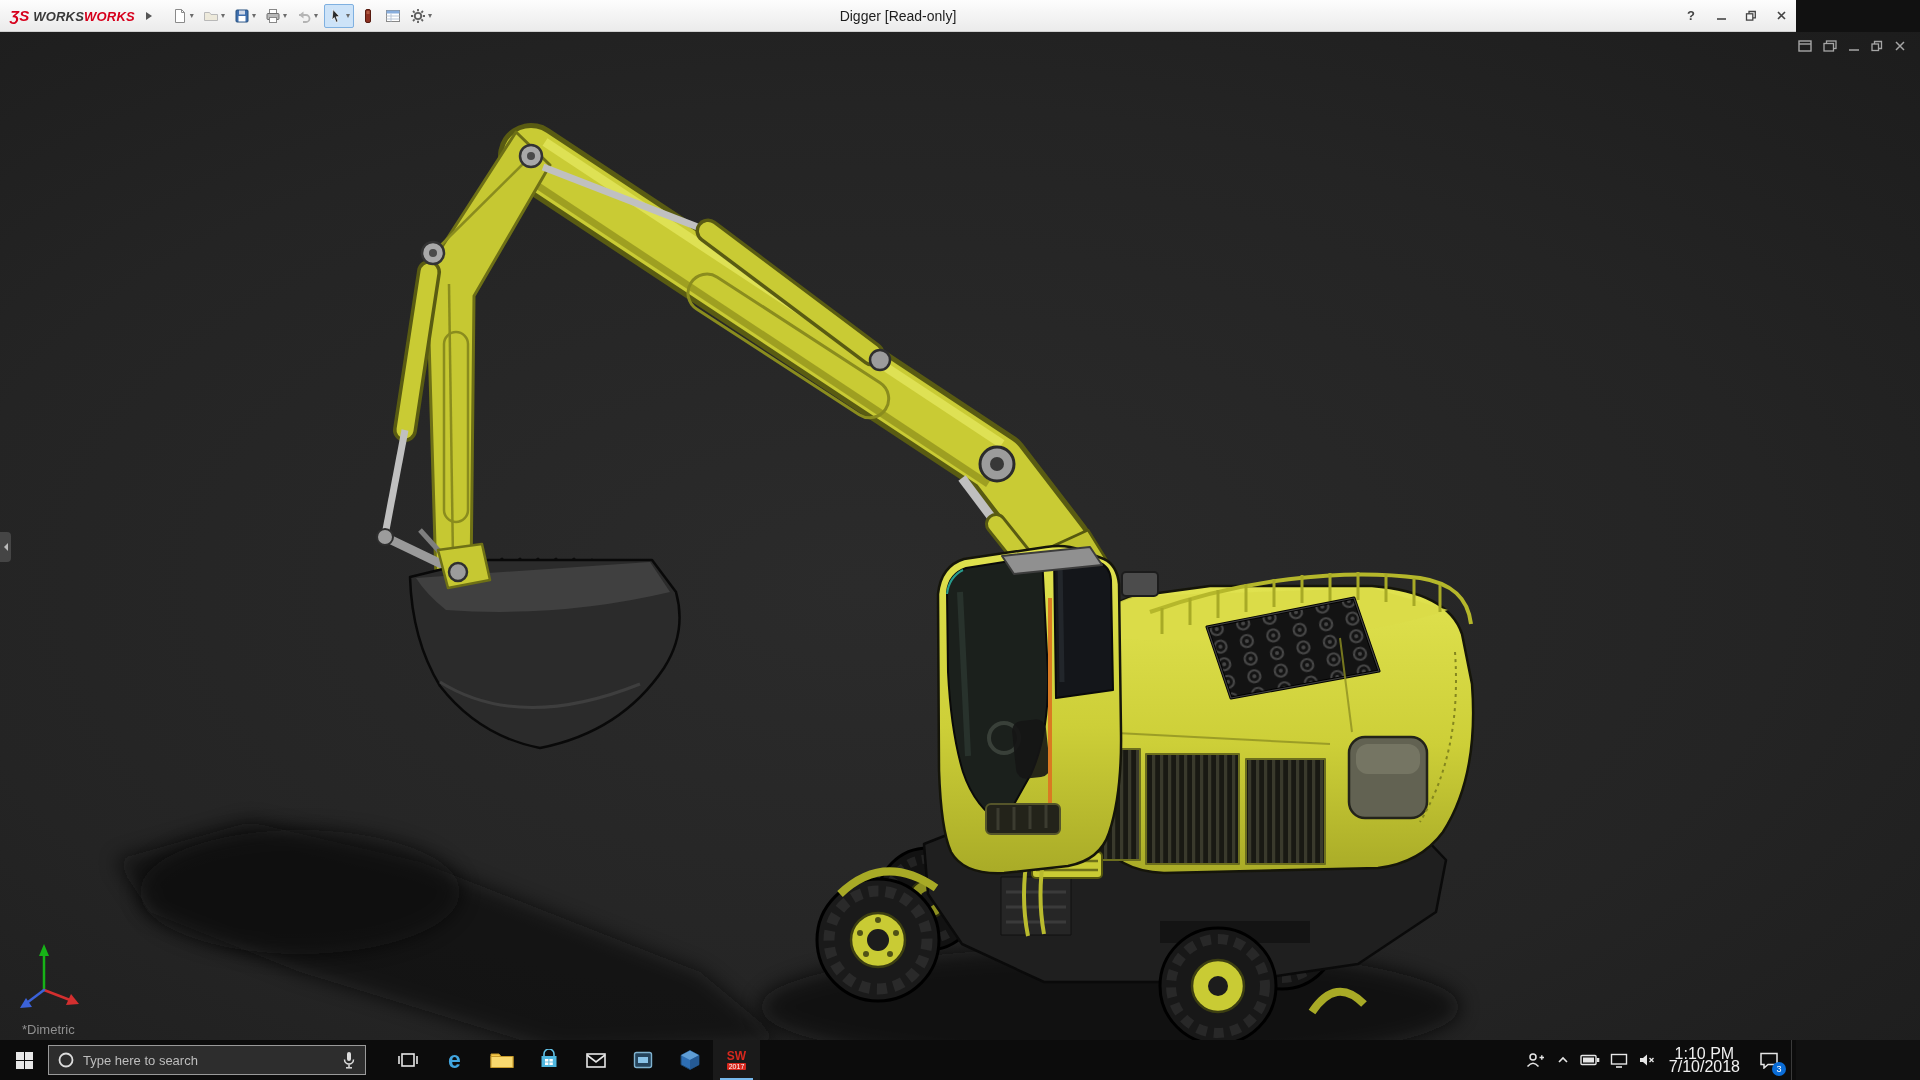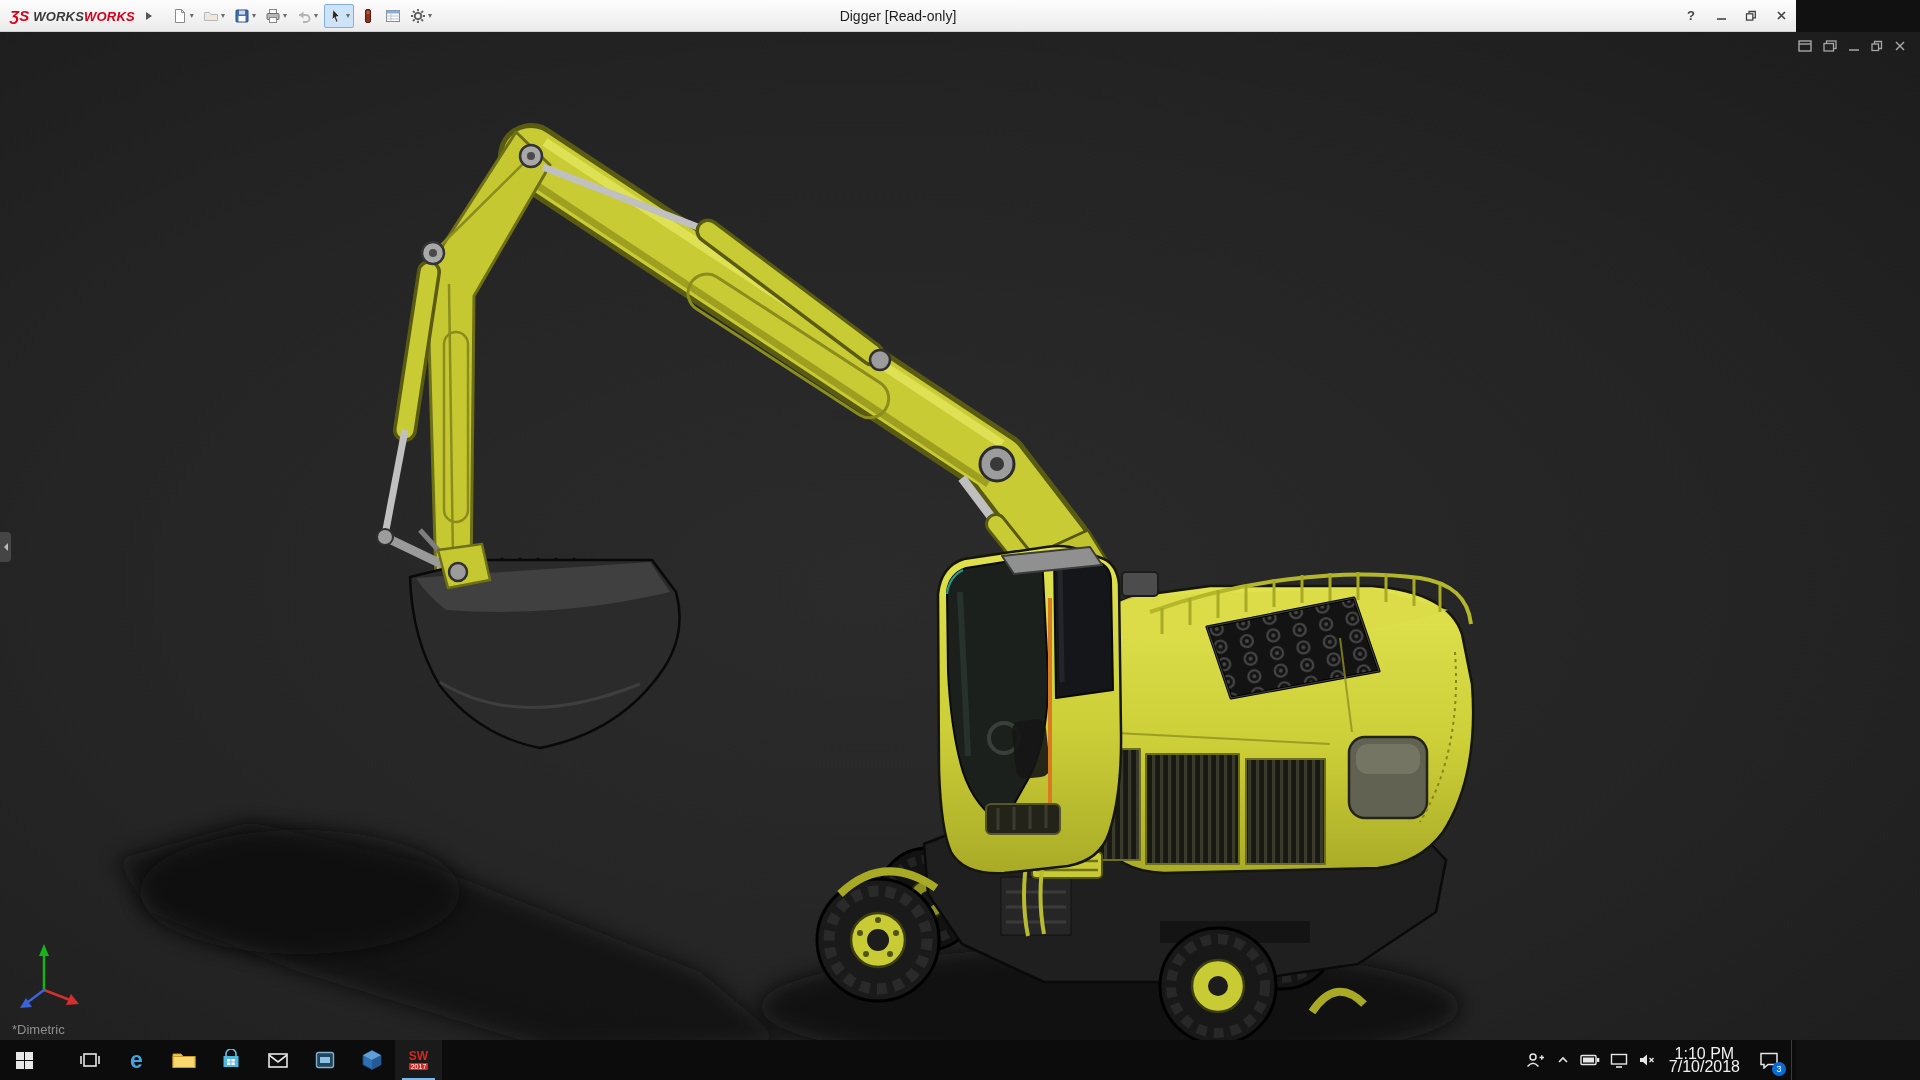--- a/index.html
+++ b/index.html
@@ -25,21 +25,21 @@
   .win-controls { margin-left:auto; display:flex; align-items:center; height:100%; }
   .wc { width:30px; height:100%; display:flex; align-items:center; justify-content:center;
         color:#444; font-size:13px; font-weight:bold; }
 
   
   .viewport { position:absolute; top:32px; left:0; width:1920px; height:1008px;
     background:#232323; overflow:hidden; }
   .scene { position:absolute; top:0; left:0; }
   .doc-controls { position:absolute; top:8px; right:14px; display:flex; gap:11px;
     align-items:center; opacity:.8; z-index:5; }
-  .view-label { position:absolute; left:12px; bottom:3px; color:#8f8f8f; font-size:13px; z-index:5; }
+  .view-label { position:absolute; left:22px; bottom:3px; color:#8f8f8f; font-size:13px; z-index:5; }
   .triad { position:absolute; left:6px; bottom:30px; z-index:5; }
   .panel-tab { position:absolute; left:0; top:500px; width:11px; height:30px;
     background:#454545; border-radius:0 4px 4px 0; display:flex; align-items:center;
     justify-content:center; z-index:5; }
 
   
   .taskbar { position:absolute; bottom:0; left:0; width:100%; height:40px;
     background:#0c0c0c; display:flex; align-items:center; z-index:40; }
   .start { width:48px; height:40px; display:flex; align-items:center; justify-content:center; }
   .searchbox { width:318px; height:30px; background:#2d2d2d; border:1px solid #9a9a9a;
@@ -373,20 +373,32 @@
     <div class="start">
       <svg width="17" height="17">
           <g fill="#e8e8e8">
             <rect x="0" y="0" width="8" height="8"></rect>
             <rect x="9" y="0" width="8" height="8"></rect>
             <rect x="0" y="9" width="8" height="8"></rect>
             <rect x="9" y="9" width="8" height="8"></rect>
           </g>
         </svg>
     </div>
+    <div class="searchbox">
+      <svg width="18" height="18">
+          <circle cx="9" cy="9" r="6.5" fill="none" stroke="#dcdcdc" stroke-width="1.8"></circle>
+        </svg>
+      <input placeholder="Type here to search" style="">
+      <svg width="16" height="19">
+          <rect x="6" y="1" width="4" height="9" rx="2" fill="#dcdcdc"></rect>
+          <path d="M3.5,8.5 a4.5,4.5 0 0 0 9,0" fill="none" stroke="#dcdcdc" stroke-width="1.5"></path>
+          <line x1="8" y1="13.5" x2="8" y2="16" stroke="#dcdcdc" stroke-width="1.5"></line>
+          <line x1="5" y1="16.8" x2="11" y2="16.8" stroke="#dcdcdc" stroke-width="1.5"></line>
+        </svg>
+    </div>
     <div class="apps">
       <div class="app">
           <svg width="22" height="22">
             <rect x="5" y="5" width="12" height="12" fill="none" stroke="#e6e6e6" stroke-width="1.6"></rect>
             <path d="M2,7 v8 M20,7 v8" stroke="#e6e6e6" stroke-width="1.6"></path>
           </svg>
         </div>
       <div class="app">
           <span class="edge-e">e</span>
         </div>

